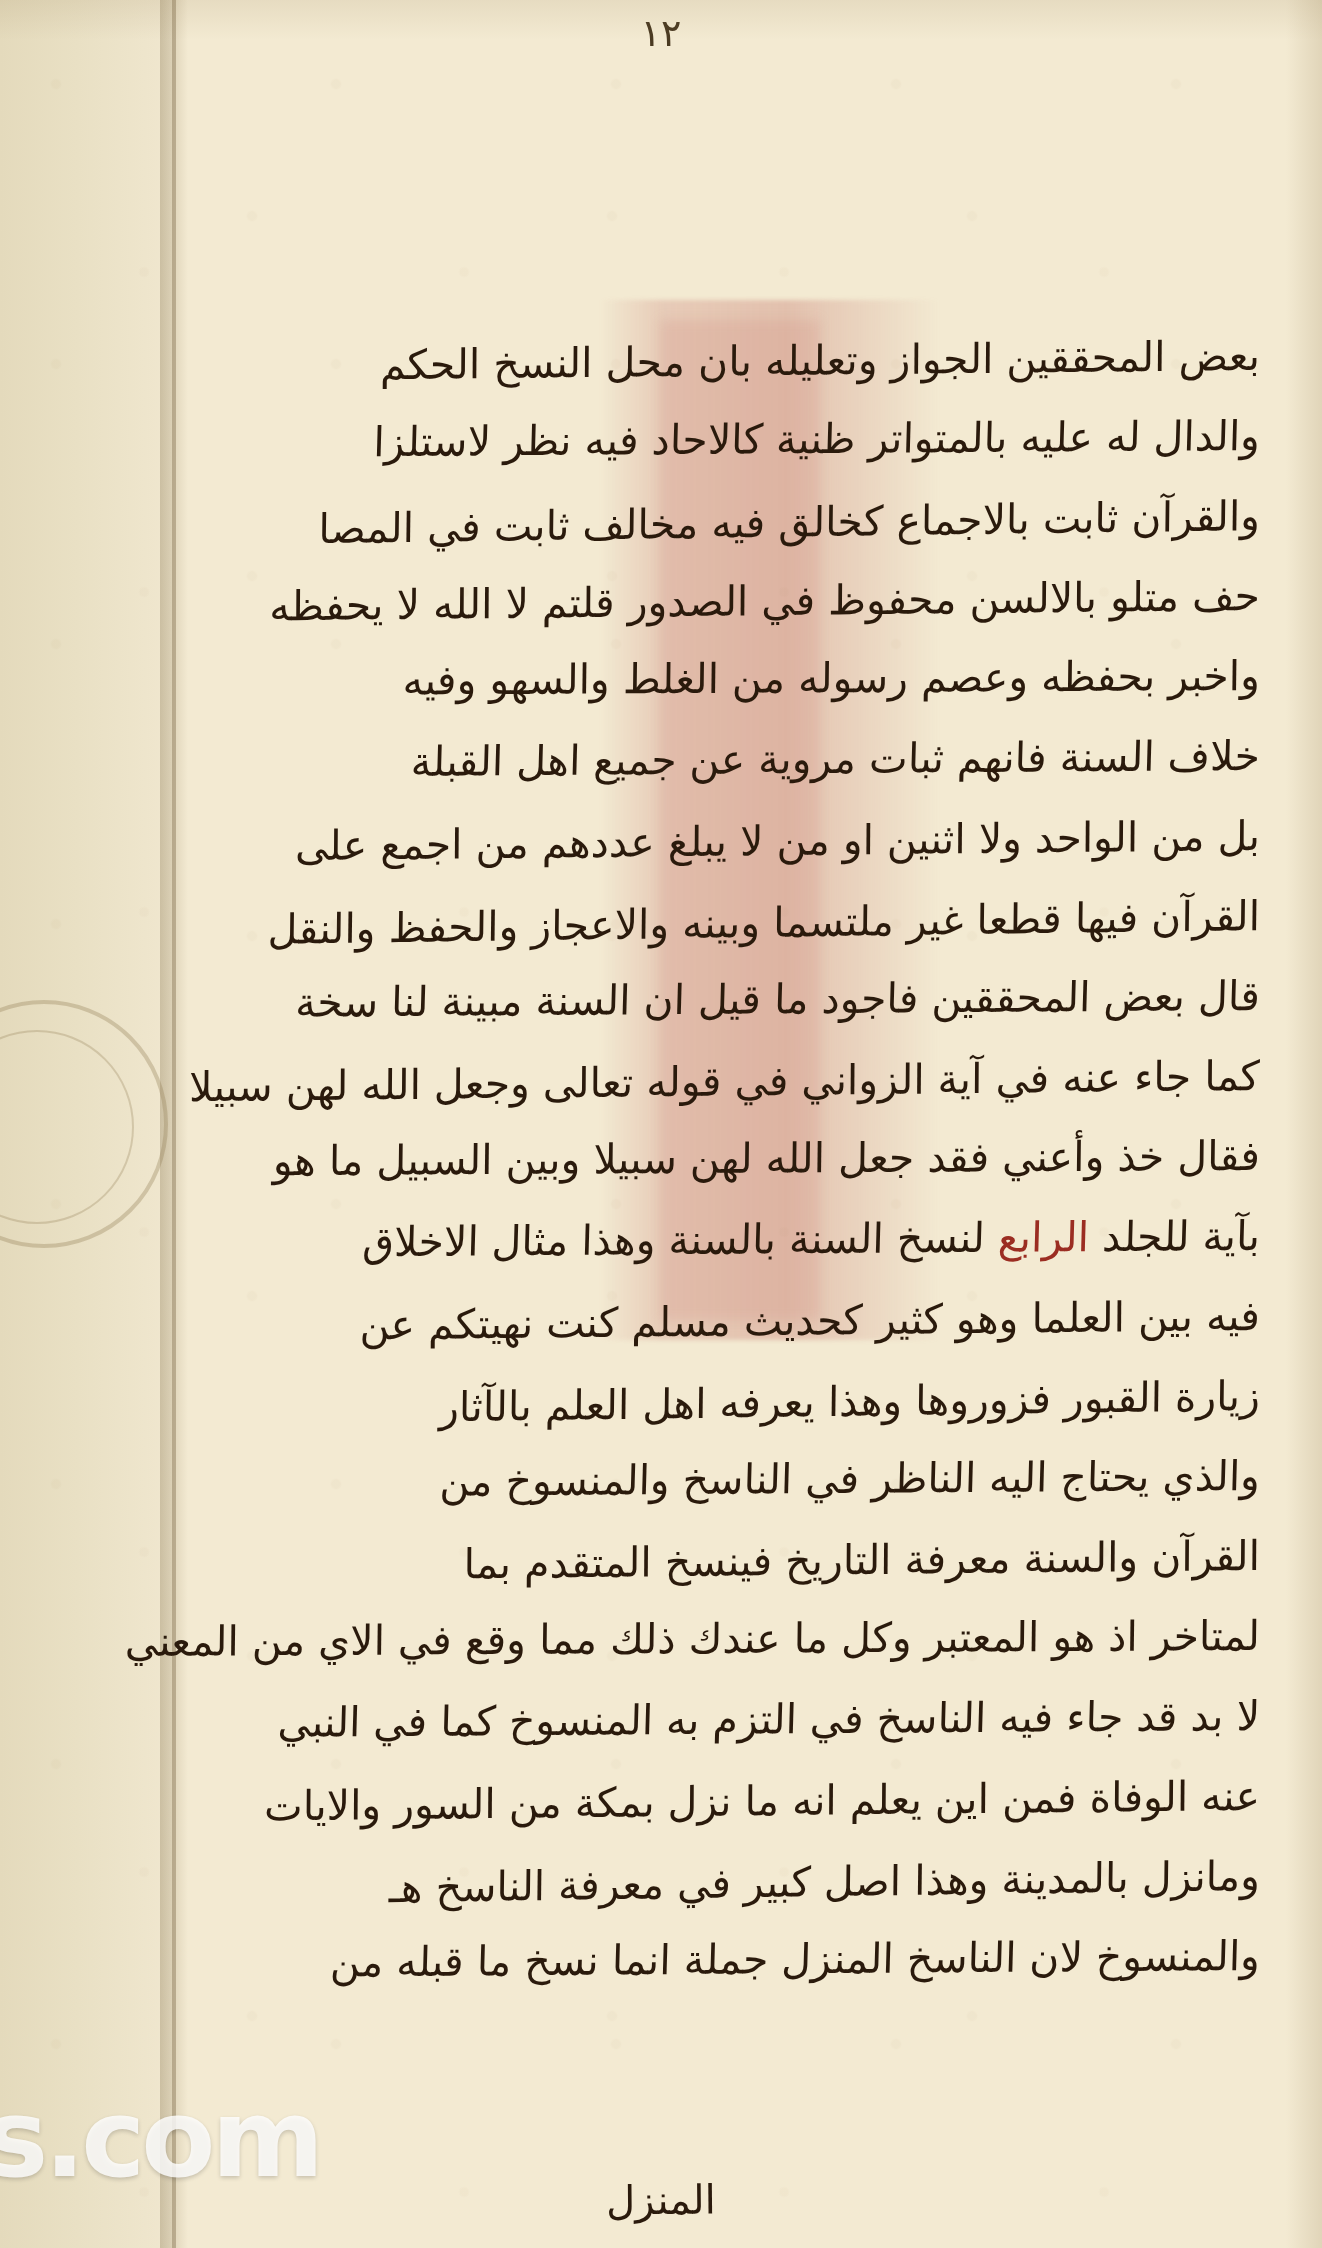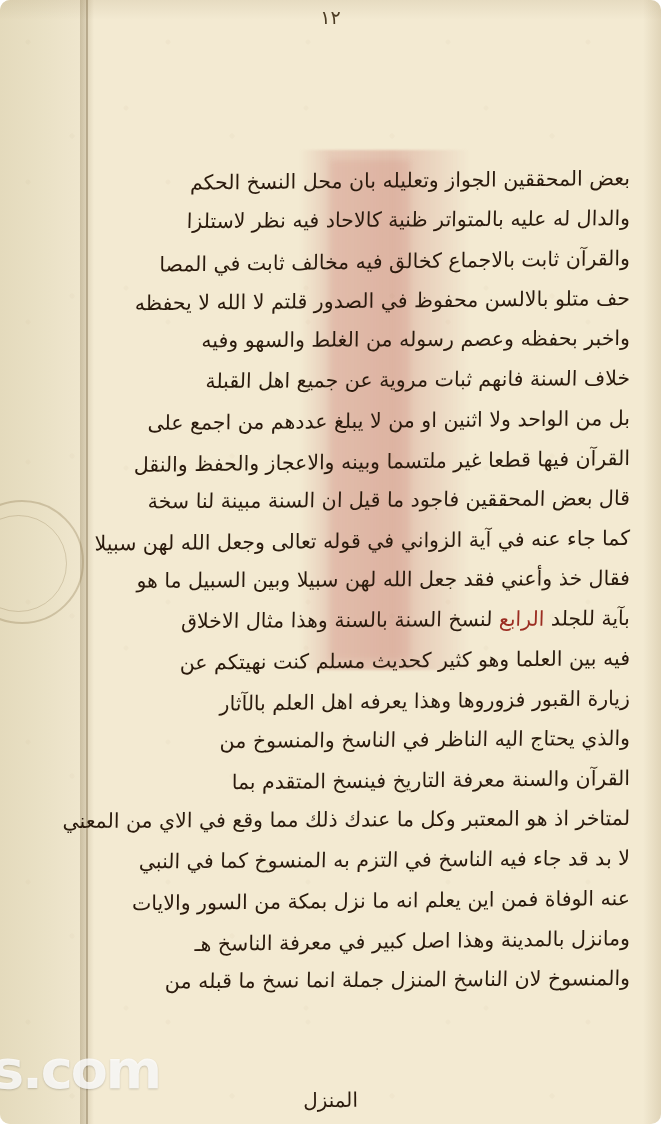--- a/index.html
+++ b/index.html
@@ -13,21 +13,20 @@
     overflow: hidden;
     font-family: "DejaVu Sans", sans-serif;
   }
 
   #page {
     position: relative;
     width: 661px;
     height: 1124px;
     background: #f3ead2;
     overflow: hidden;
-    border-radius: 10px;
   }
 
   
   .gutter {
     position: absolute;
     left: 0;
     top: 0;
     width: 86px;
     height: 1124px;
     background: linear-gradient(to right, #e4dabc 0%, #e9e0c4 45%, #f0e7cf 100%);

